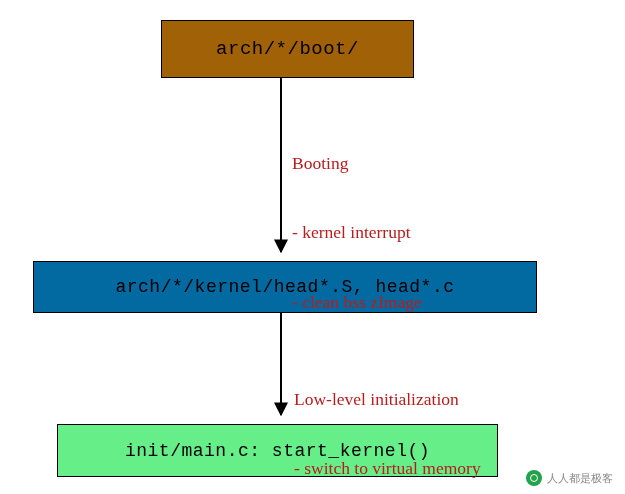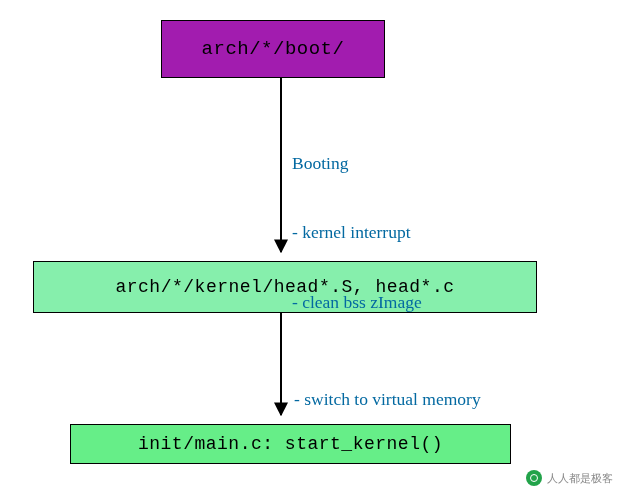--- a/index.html
+++ b/index.html
@@ -27,47 +27,46 @@
     display: flex;
     align-items: center;
     justify-content: center;
     font-family: "Liberation Mono", monospace;
     letter-spacing: 0.5px;
     color: #000000;
   }
   #node-boot {
     left: 161px;
     top: 20px;
-    width: 224px;
+    width: 253px;
     height: 58px;
-    background: #a21caf;
+    background: #a16207;
     font-size: 19px;
   }
   #node-head {
     left: 33px;
     top: 261px;
     width: 504px;
     height: 52px;
-    background: #86efac;
+    background: #0369a1;
     font-size: 18px;
   }
   #node-start {
     left: 57px;
     top: 424px;
     width: 441px;
-    height: 40px;
+    height: 53px;
     background: #66ee88;
     font-size: 18px;
-    margin-left: 13px;
   }
   .edge-label {
     position: absolute;
     font-family: "Liberation Serif", serif;
     font-size: 17.5px;
-    color: #0369a1;
+    color: #b91c1c;
     line-height: 1.32;
     white-space: pre;
   }
   #label-booting {
     left: 292px;
     top: 106px;
   }
   #label-lowlevel {
     left: 294px;
     top: 342px;
@@ -136,19 +135,20 @@
   <span>init/main.c: start_kernel()</span>
 </div>
 
 <div class="edge-label" id="label-booting">
   <span class="ln">Booting</span>
   <span class="ln">- kernel interrupt</span>
   <span class="ln">- clean bss zImage</span>
 </div>
 
 <div class="edge-label" id="label-lowlevel">
+  <span class="ln">Low-level initialization</span>
   <span class="ln">- switch to virtual memory</span>
 </div>
 
 <div id="watermark">
   <span class="wm-badge"></span>
   <span class="wm-text">人人都是极客</span>
 </div>
 
 </body></html>

